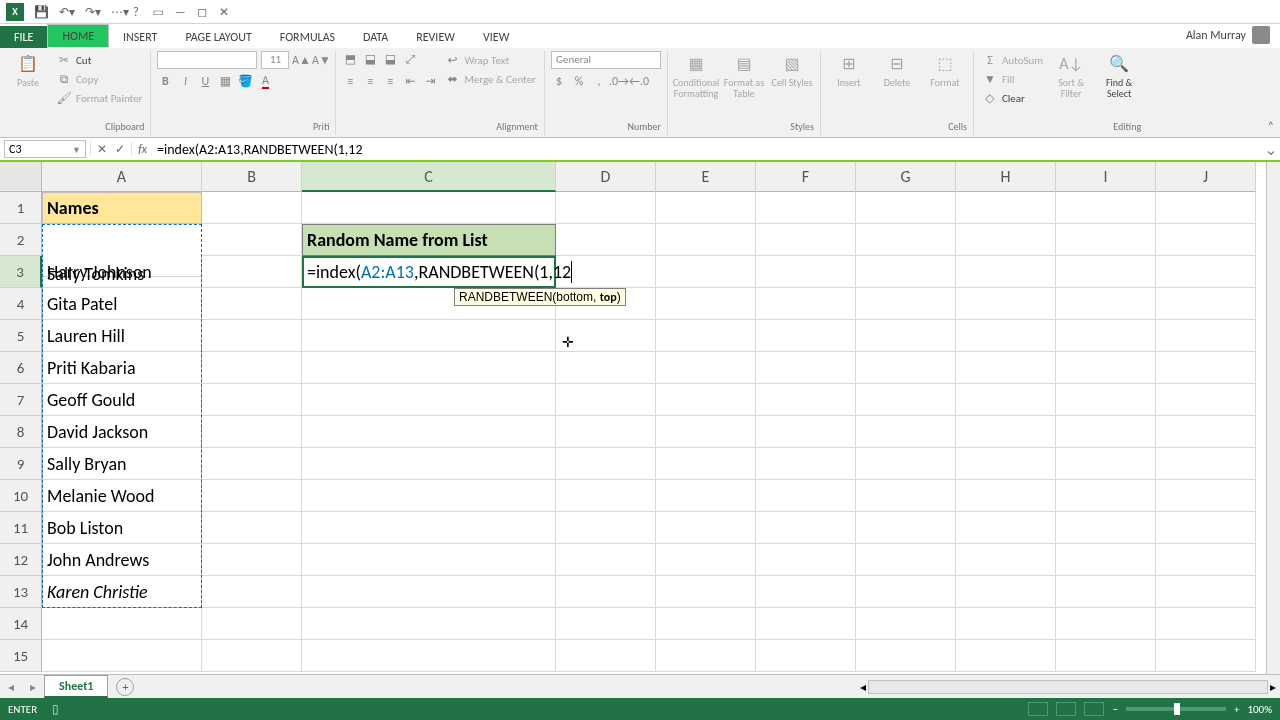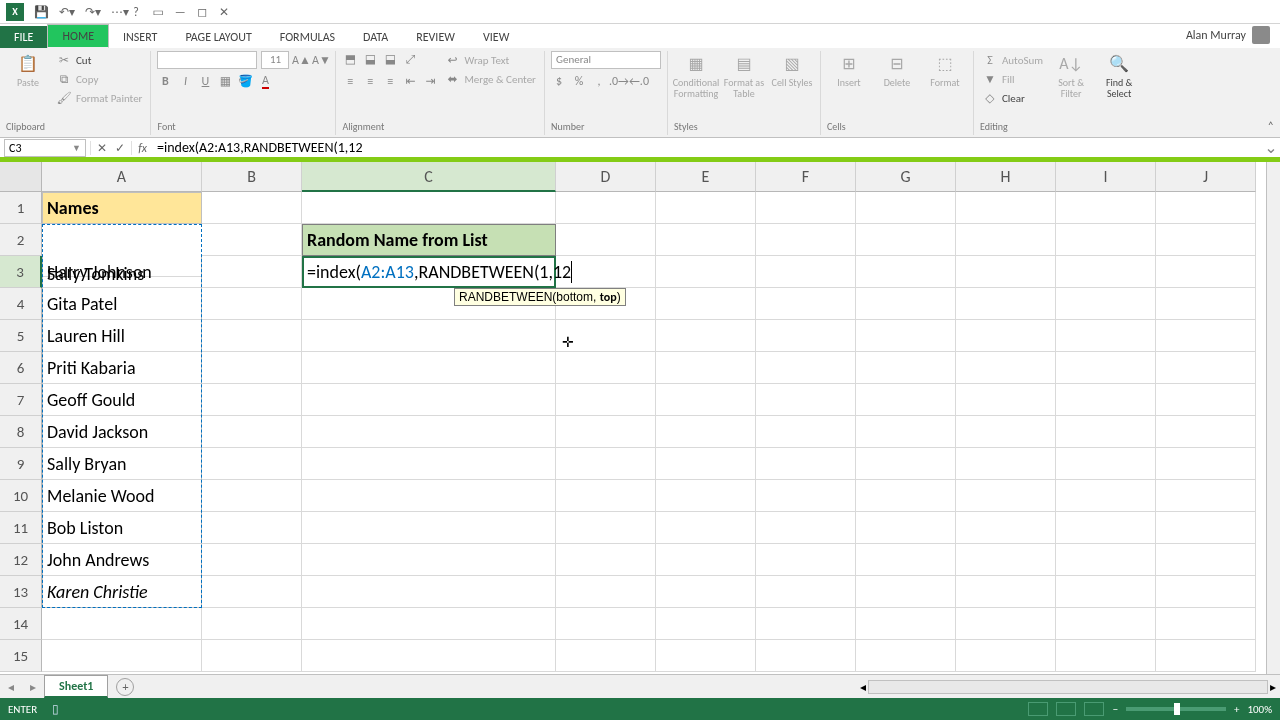--- a/index.html
+++ b/index.html
@@ -18,37 +18,37 @@
 .ribbon-tabs { height: 24px; display: flex; align-items: flex-end; background: #fff; position: relative; }
 .ribbon-tabs .file { background: #217346; color: #fff; padding: 4px 14px; font-size: 12px; }
 .ribbon-tabs .tab { padding: 4px 14px; font-size: 12px; color: #444; }
 .ribbon-tabs .tab.active { border: 1px solid #c0c0c0; border-bottom: 1px solid #f1f1f1; background: #22c55e; }
 .ribbon-tabs .user { position: absolute; right: 10px; top: 2px; font-size: 12px; color: #444; display: flex; align-items: center; gap: 6px; }
 .ribbon-tabs .user .avatar { width: 18px; height: 18px; background: #8a8a8a; border-radius: 2px; }
 
 
 .ribbon { height: 90px; background: #f1f1f1; border-bottom: 1px solid #c0c0c0; display: flex; padding-top: 3px; position: relative; }
 .group { border-right: 1px solid #d9d9d9; padding: 0 6px; display: flex; flex-direction: column; justify-content: space-between; height: 84px; }
-.group-label { font-size: 10px; color: #777; text-align: left; padding-bottom: 2px; }
+.group-label { font-size: 10px; color: #777; text-align: right; padding-bottom: 2px; }
 .group-body { display: flex; align-items: flex-start; gap: 4px; height: 66px; }
 .stack { display: flex; flex-direction: column; gap: 1px; font-size: 11px; color: #444; }
 .stack .item { display: flex; align-items: center; gap: 4px; padding: 1px 2px; }
 .stack .item.disabled, .disabled { color: #a8a8a8; }
 .bigbtn { display: flex; flex-direction: column; align-items: center; justify-content: center; width: 44px; font-size: 10px; color: #444; text-align: center; line-height: 11px; gap: 2px; }
 .bigbtn.disabled { color: #a8a8a8; }
 .icon-box { width: 24px; height: 24px; display: flex; align-items: center; justify-content: center; font-size: 16px; }
 .mini-icon { width: 16px; height: 16px; display: inline-flex; align-items: center; justify-content: center; font-size: 12px; color: #888; }
 .fontbox, .sizebox { border: 1px solid #c0c0c0; background: #fff; font-size: 11px; padding: 1px 4px; color: #888; }
 .fontbox { width: 100px; height: 18px; }
 .sizebox { width: 28px; height: 18px; text-align: center; }
 .row { display: flex; gap: 4px; align-items: center; }
 .ribbon-collapse { position: absolute; right: 6px; bottom: 4px; font-size: 12px; color: #666; }
 
 
-.formula-area { height: 24px; border-bottom: 5px solid #84cc16; display: flex; align-items: center; background: #fff; }
+.formula-area { height: 24px; border-bottom: 2px solid #84cc16; display: flex; align-items: center; background: #fff; }
 .namebox { width: 82px; border: 1px solid #c0c0c0; margin: 0 4px; padding: 1px 4px; font-size: 12px; display: flex; justify-content: space-between; align-items: center; }
 .fb-btns { display: flex; gap: 8px; padding: 0 6px; border-left: 1px solid #e0e0e0; border-right: 1px solid #e0e0e0; font-size: 12px; color: #666; }
 .fx { font-style: italic; font-size: 12px; color: #666; padding: 0 6px; }
 .formula-input { flex: 1; font-size: 14px; font-family: Calibri, sans-serif; color: #000; padding-left: 4px; }
 .formula-expand { width: 18px; text-align: center; color: #888; }
 
 
 .grid-wrap { position: absolute; top: 162px; left: 0; right: 0; bottom: 46px; overflow: hidden; }
 .corner { position: absolute; left: 0; top: 0; width: 42px; height: 30px; background: #e6e6e6; border-right: 1px solid #b7b7b7; border-bottom: 1px solid #b7b7b7; }
 .colheads { position: absolute; left: 42px; top: 0; right: 0; height: 30px; display: flex; }
@@ -166,21 +166,21 @@
         <span class="mini-icon">
             <u>U</u>
           </span>
         <span class="mini-icon">▦</span>
         <span class="mini-icon">🪣</span>
         <span class="mini-icon">
             <span style="border-bottom:2px solid #c00">A</span>
           </span>
       </div>
     </div>
-    <div class="group-label">Font</div>
+    <div class="group-label">Priti</div>
   </div>
 
   <div class="group">
     <div class="group-body">
       <div class="stack disabled" style="gap:6px">
         <div class="row">
             <span class="mini-icon">⬒</span>
             <span class="mini-icon">⬓</span>
             <span class="mini-icon">⬓</span>
             <span class="mini-icon">⤢</span>

